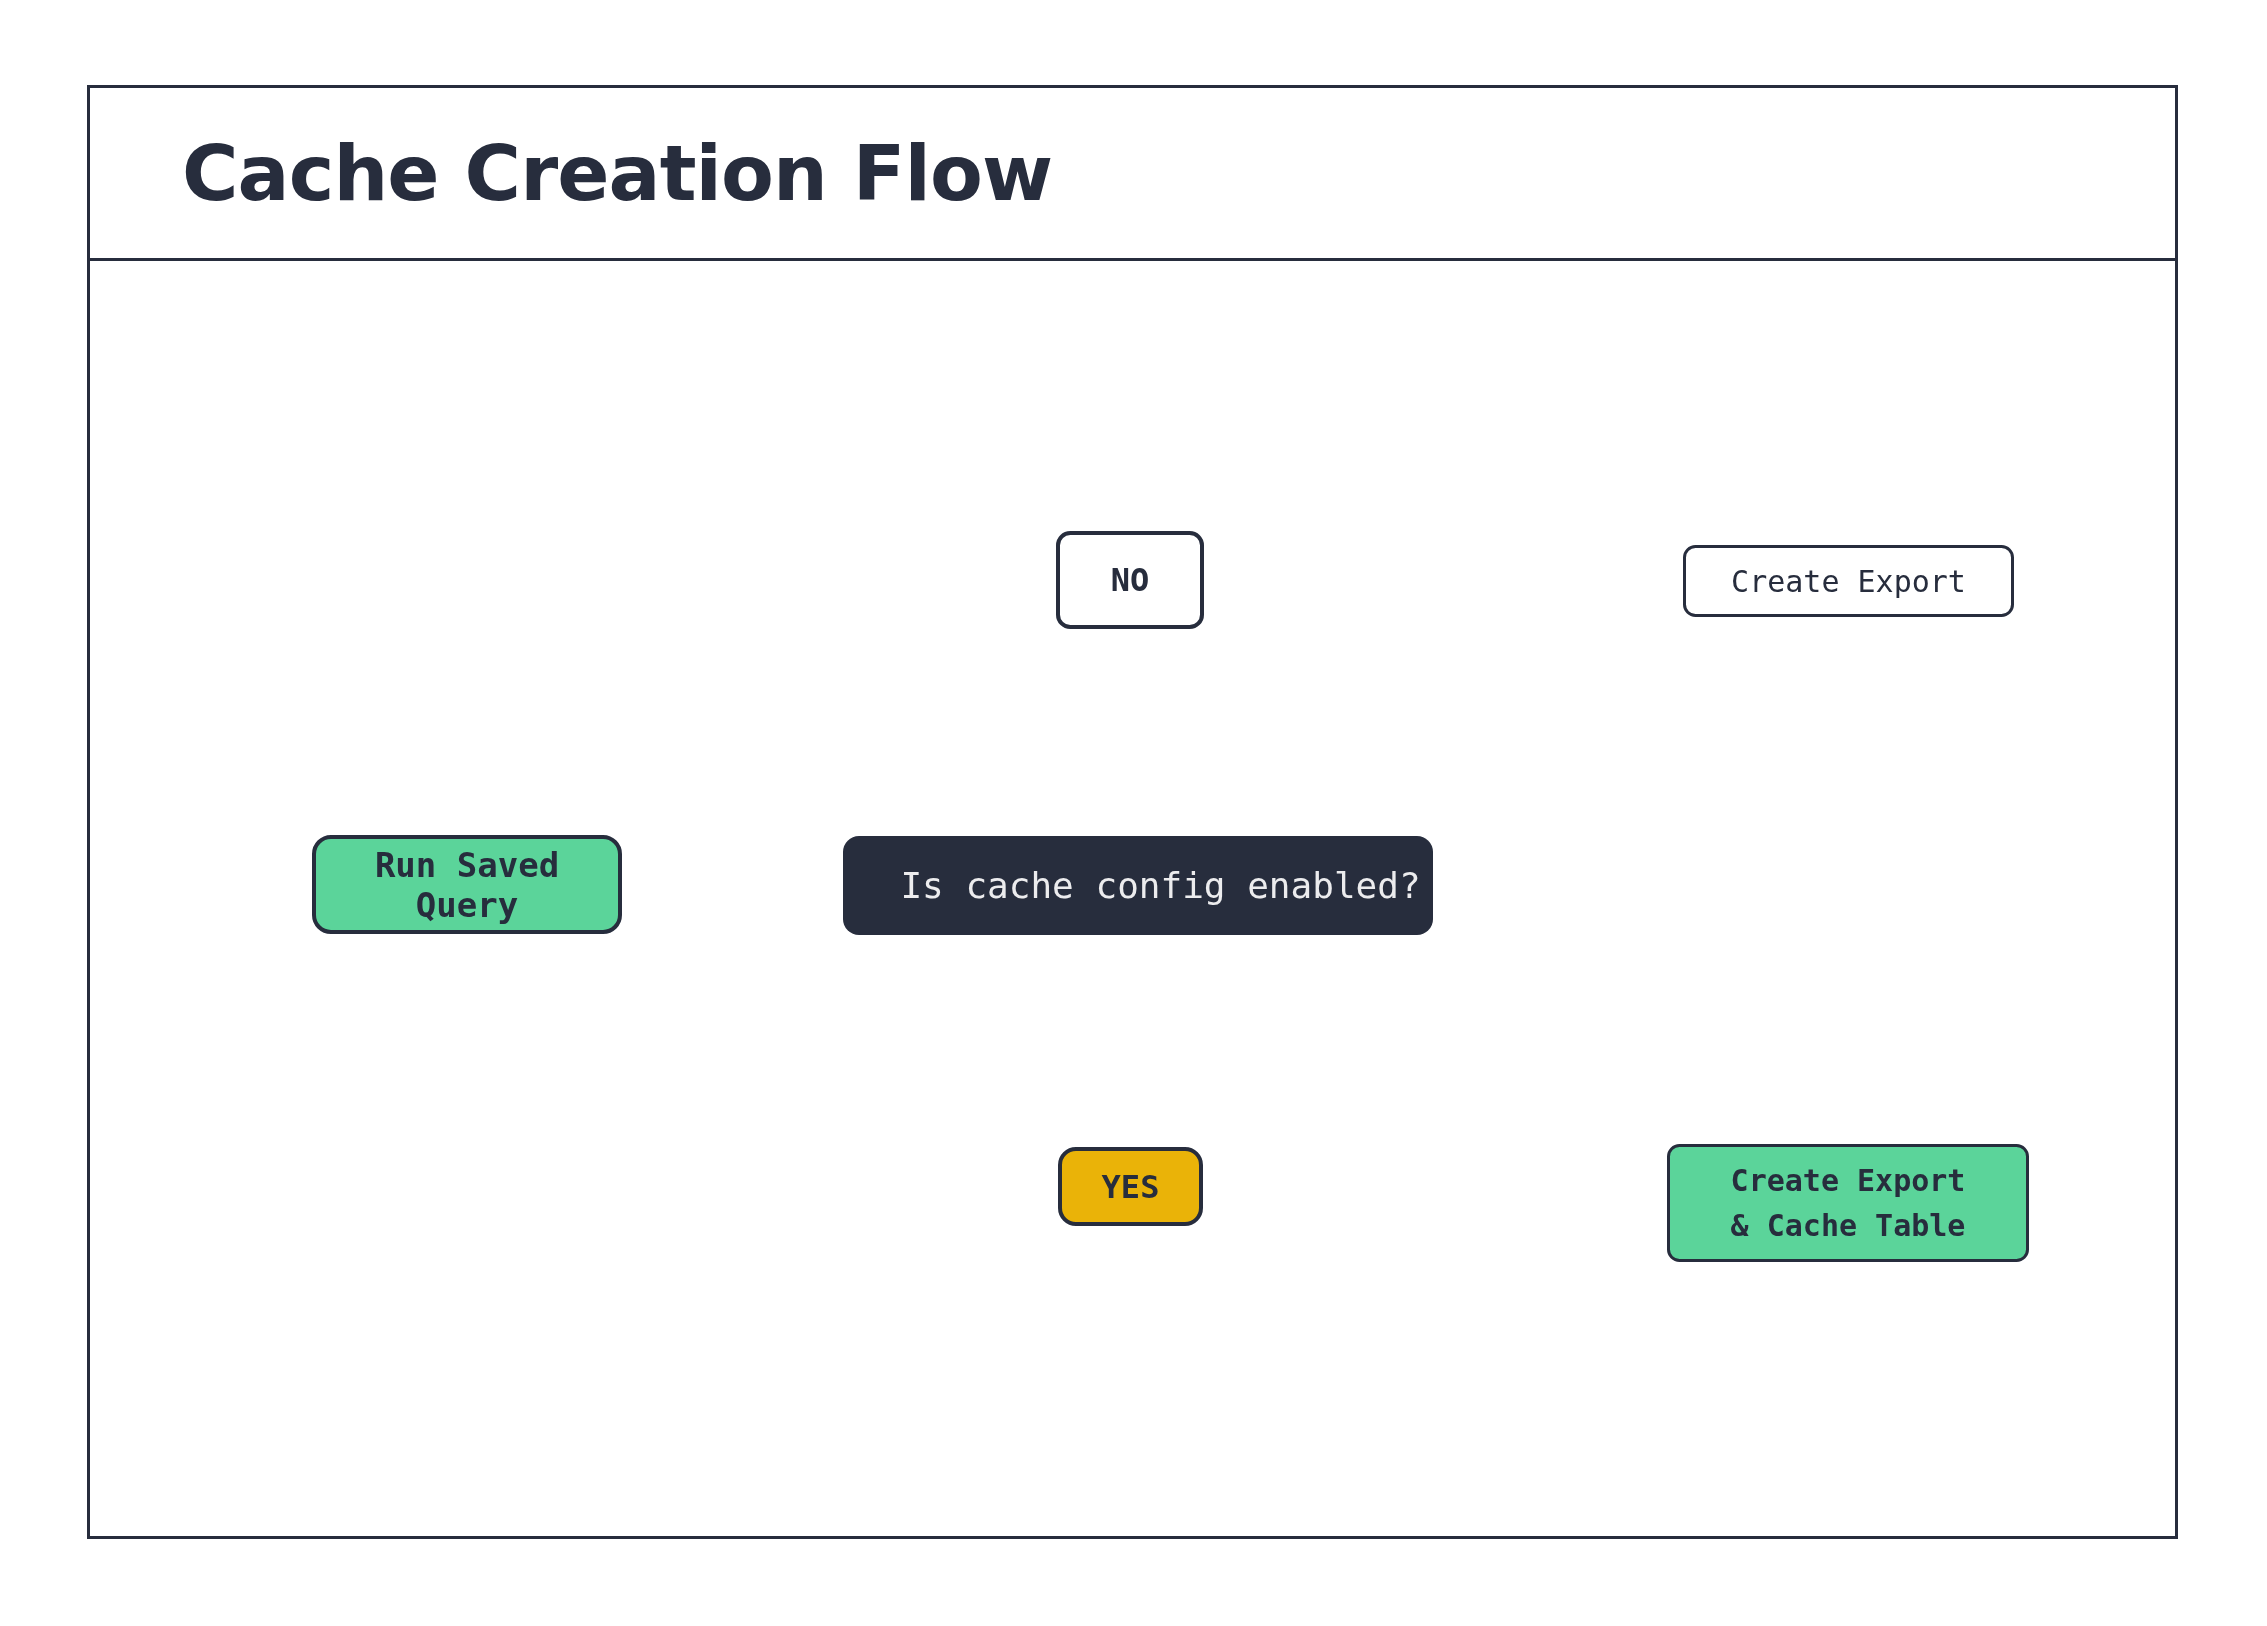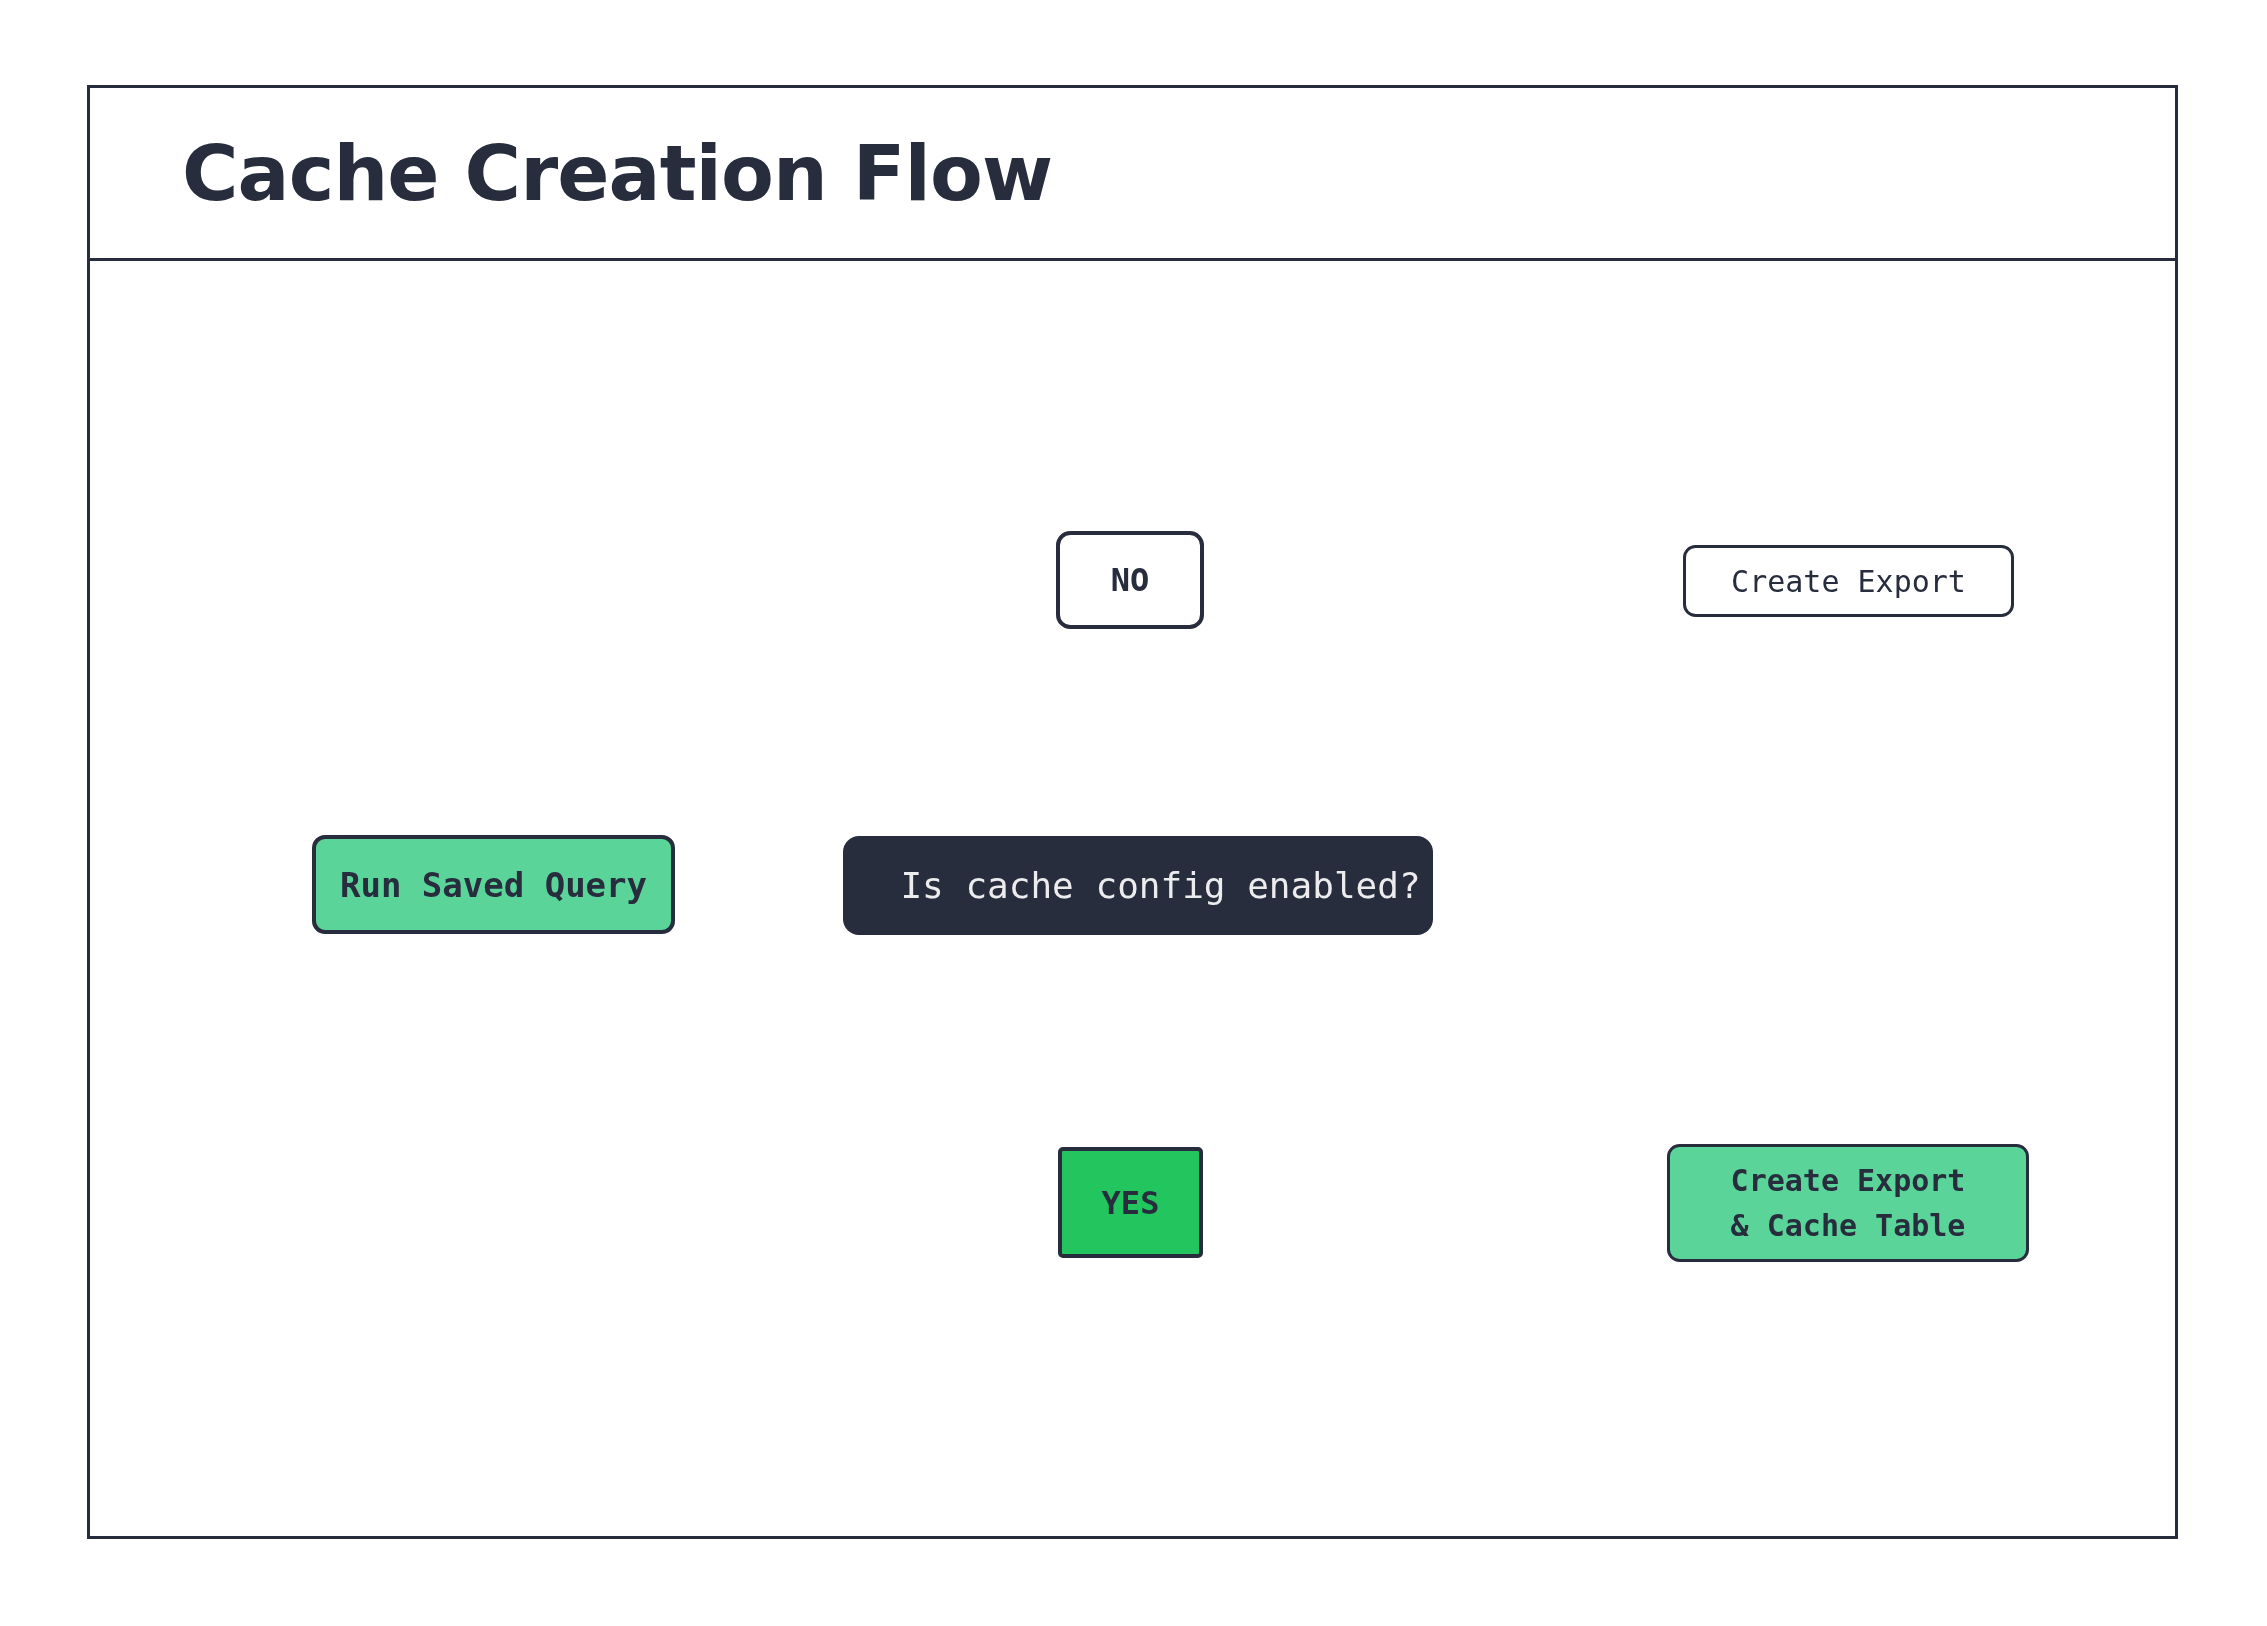--- a/index.html
+++ b/index.html
@@ -21,37 +21,37 @@
     margin-left:92px;
     font-family:"DejaVu Sans","Liberation Sans",sans-serif;
     font-weight:700;font-size:77px;letter-spacing:-0.9px;color:#272d3d;
   }
   svg.diagram{position:absolute;left:0;top:0;width:2268px;height:1626px;}
   .node{
     position:absolute;box-sizing:border-box;
     display:flex;align-items:center;justify-content:center;text-align:center;margin-left:32px;
   }
   .node-start{
-    left:280px;top:835px;width:363px;height:99px;
-    background:#5bd49a;border:4.5px solid #272d3d;border-radius:13px;
+    left:280px;top:835px;width:310px;height:99px;
+    background:#5bd49a;border:4.5px solid #272d3d;border-radius:19px;
     font-size:34px;font-weight:700;color:#272d3d;
   }
   .node-decision{
     left:811px;top:836px;width:590px;height:99px;
     background:#272d3d;border-radius:16px;
     font-size:36px;font-weight:500;color:#ececee;padding-left:45px;
   }
   .node-no{
     left:1024px;top:531px;width:148px;height:98px;
     background:#ffffff;border:4.5px solid #272d3d;border-radius:14.3px;
     font-size:32px;font-weight:700;color:#272d3d;
   }
   .node-yes{
-    left:1026px;top:1147px;width:145px;height:111px;
-    background:#22c55e;border:4.5px solid #272d3d;border-radius:5px;
+    left:1026px;top:1147px;width:145px;height:79px;
+    background:#eab308;border:4.5px solid #272d3d;border-radius:18px;
     font-size:32px;font-weight:700;color:#272d3d;
   }
   .label-export{
     left:1651px;top:545px;width:331px;height:72px;
     background:#ffffff;border:3.6px solid #272d3d;border-radius:12.5px;
     font-size:30px;font-weight:500;color:#272d3d;
   }
   .label-export-cache{
     left:1635px;top:1144px;width:362px;height:118px;
     background:#5bd49a;border:3.6px solid #272d3d;border-radius:12.5px;

